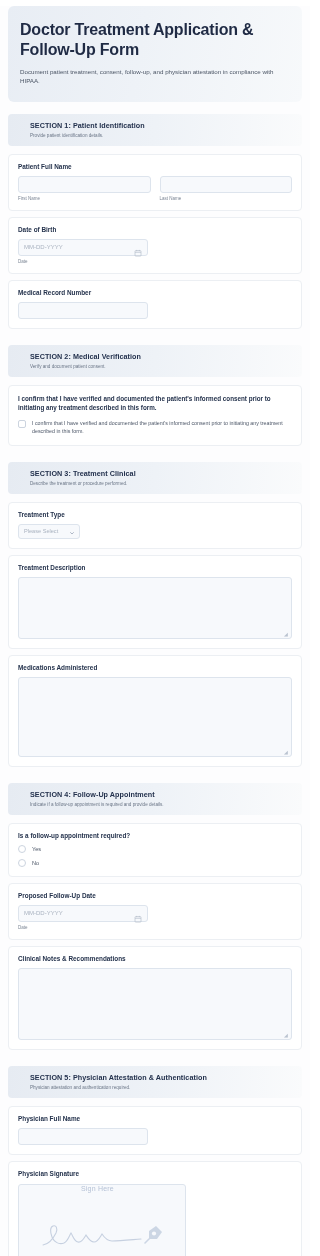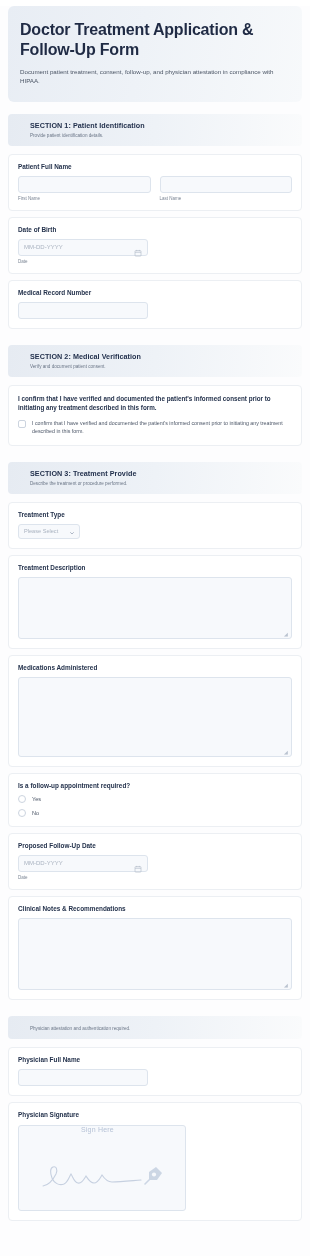--- a/index.html
+++ b/index.html
@@ -174,21 +174,21 @@
 
   <div class="card">
     <div class="consent-q">I confirm that I have verified and documented the patient's informed consent prior to initiating any treatment described in this form.</div>
     <div class="cbrow">
       <span class="cbox"></span>
       <span class="cbtext">I confirm that I have verified and documented the patient's informed consent prior to initiating any treatment described in this form.</span>
     </div>
   </div>
 
   <div class="section-banner" style="margin-top:16px;">
-    <div class="section-title">SECTION 3: Treatment Provide</div>
+    <div class="section-title">SECTION 3: Treatment Clinical</div>
     <div class="section-sub">Describe the treatment or procedure performed.</div>
   </div>
 
   <div class="card">
     <span class="label">Treatment Type</span>
     <div class="sel">
       <span class="sel-text">Please Select</span>
       <span>
         <svg width="6" height="6" viewBox="0 0 12 12" fill="none" stroke="#9aa6b8" stroke-width="1.6">
             <path d="M2.5 4.5L6 8l3.5-3.5"></path>
@@ -204,20 +204,24 @@
     </div>
   </div>
 
   <div class="card">
     <span class="label">Medications Administered</span>
     <div class="ta h2">
       <span class="resize">◢</span>
     </div>
   </div>
 
+  <div class="section-banner" style="margin-top:16px;">
+    <div class="section-title">SECTION 4: Follow-Up Appointment</div>
+    <div class="section-sub">Indicate if a follow-up appointment is required and provide details.</div>
+  </div>
 
   <div class="card">
     <span class="label">Is a follow-up appointment required?</span>
     <div class="rdrow">
       <span class="rd"></span>
       <span class="rdtext">Yes</span>
     </div>
     <div class="rdrow">
       <span class="rd"></span>
       <span class="rdtext">No</span>
@@ -241,20 +245,21 @@
   </div>
 
   <div class="card">
     <span class="label">Clinical Notes &amp; Recommendations</span>
     <div class="ta h3">
       <span class="resize">◢</span>
     </div>
   </div>
 
   <div class="section-banner" style="margin-top:16px;">
+    <div class="section-title">SECTION 5: Physician Attestation &amp; Authentication</div>
     <div class="section-sub">Physician attestation and authentication required.</div>
   </div>
 
   <div class="card">
     <span class="label">Physician Full Name</span>
     <div class="inp short" style="margin-top:6px;">
       <span class="inp-text"></span>
     </div>
   </div>
 

